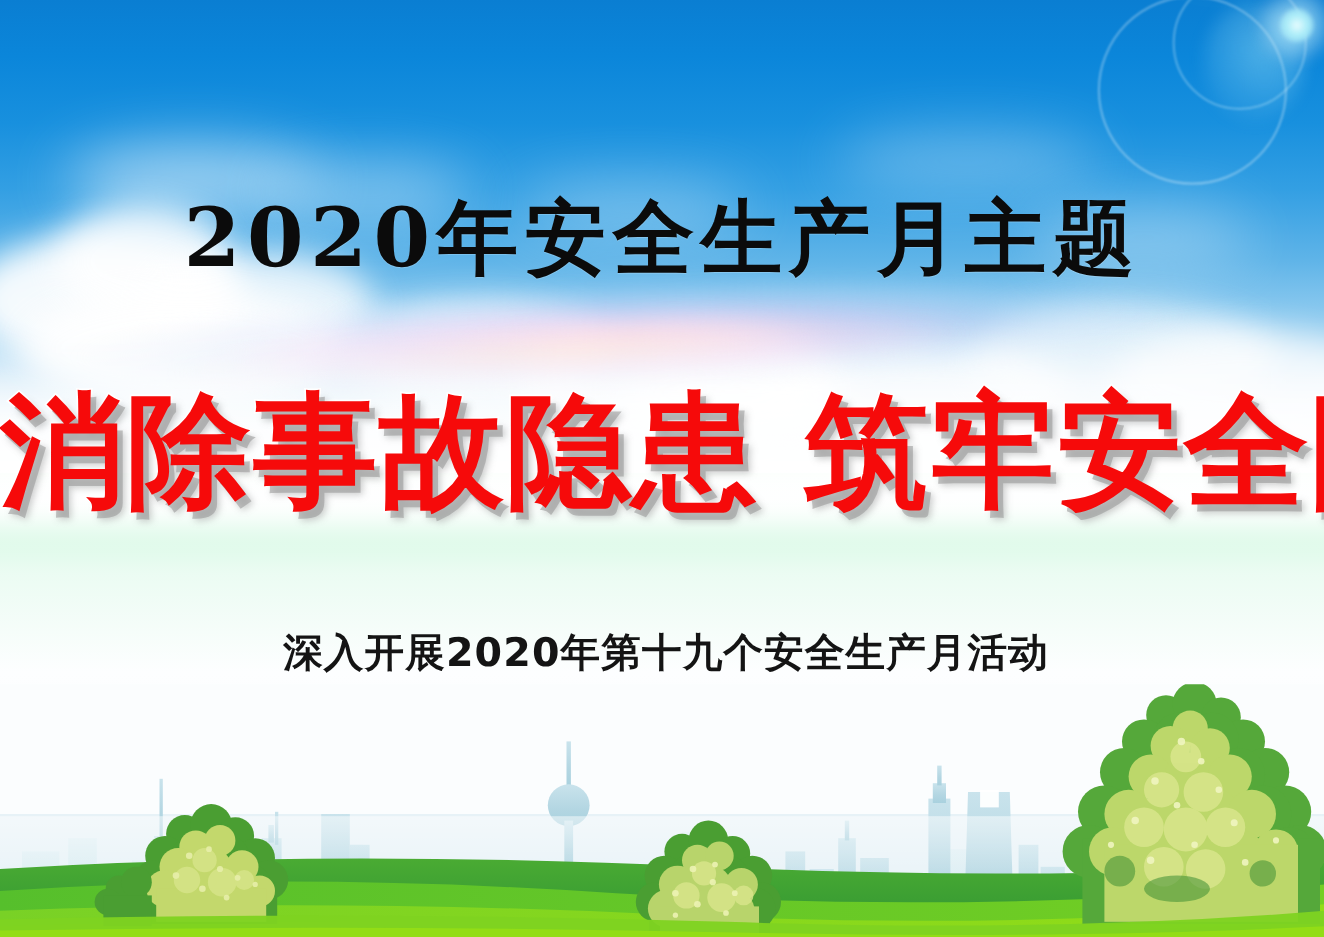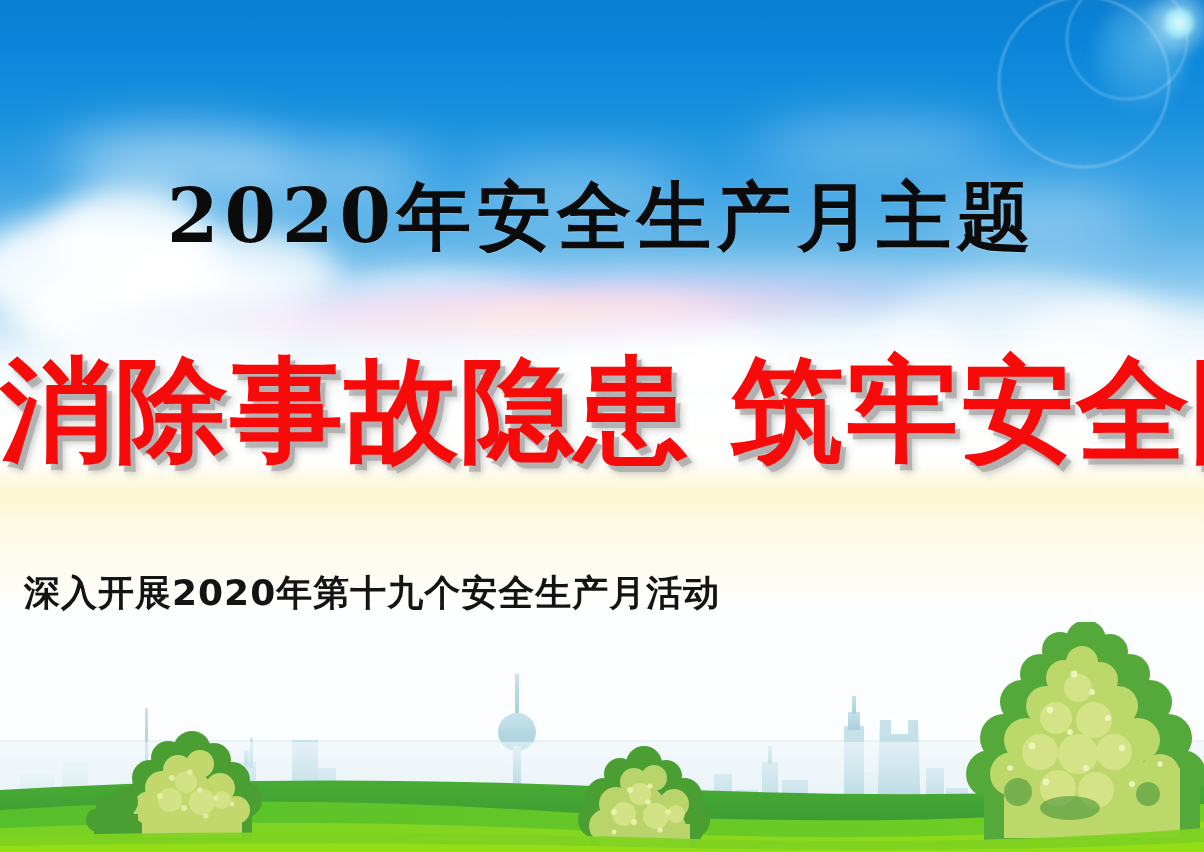--- a/index.html
+++ b/index.html
@@ -3,21 +3,21 @@
 <meta charset="utf-8">
 <title>2020 Safety Production Month Banner</title>
 <style>
   html,body{margin:0;padding:0;background:#fff;}
   body{font-family:"Liberation Sans","DejaVu Sans",sans-serif;}
 
   #poster{
     position:relative;
     width:1204px;height:852px;
     overflow:hidden;
-    background:#fde047;
+    background:#86efac;
     user-select:none;
   }
 
   
   .sky{
     position:absolute;left:0;top:0;width:1204px;height:430px;
     background:linear-gradient(to bottom,
        #0a7ed2 0%,
        #0b86da 12%,
        #1890de 26%,
@@ -130,21 +130,21 @@
     white-space:nowrap;
     -webkit-text-stroke:3px #ffffff;
     paint-order:stroke fill;
     text-shadow:
       5px 6px 0 rgba(150,150,150,0.55),
       7px 8px 7px rgba(110,110,110,0.35);
   }
 
   .subtitle{
     position:absolute;left:0;right:17px;top:569px;
-    text-align:left;
+    text-align:center;
     font-family:"DejaVu Sans","Liberation Sans",sans-serif;
     font-weight:bold;
     font-size:36px;
     letter-spacing:1px;
     color:#141414;
     white-space:nowrap;
     padding-left:24px;
   }
 
   

